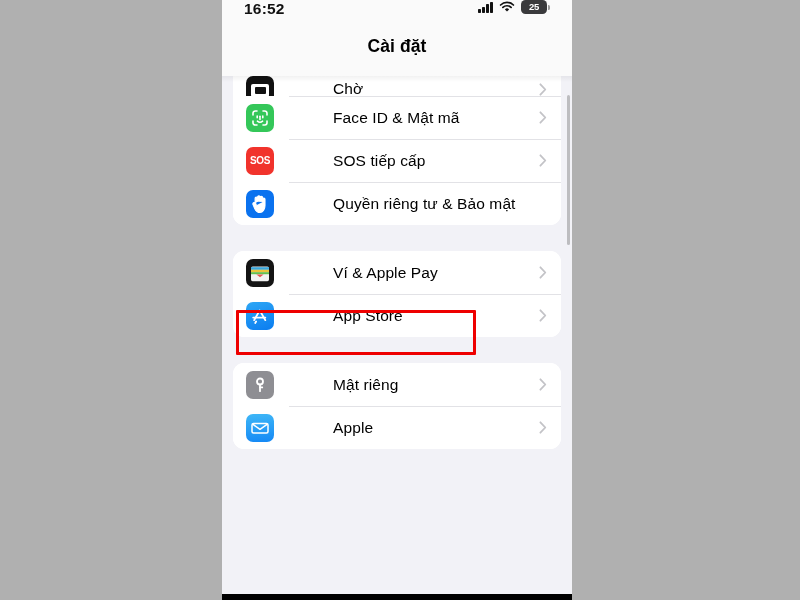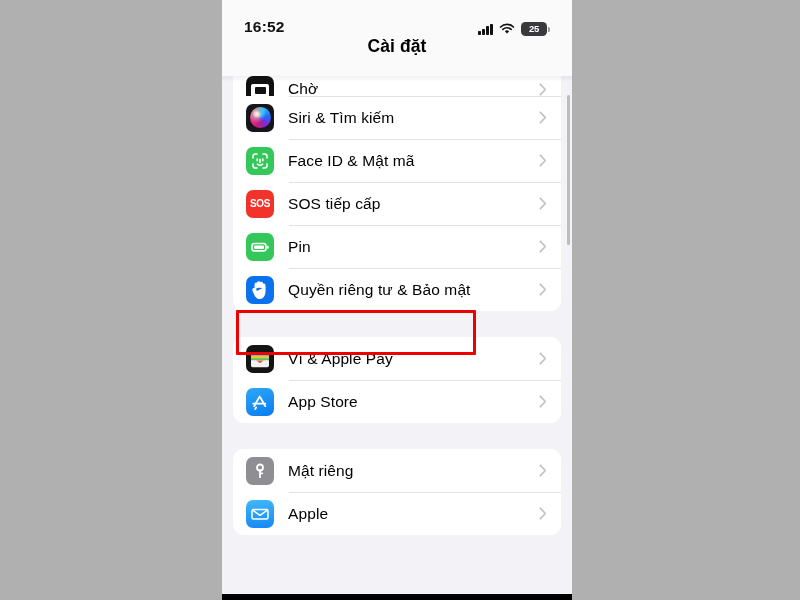--- a/index.html
+++ b/index.html
@@ -24,21 +24,21 @@
     width: 100%; height: 6px; background: #000;
     z-index: 40;
   }
 
   
   .statusbar {
     position: relative;
     height: 36px;
     background: #fafafa;
     display: flex;
-    align-items: flex-end;
+    align-items: flex-start;
     padding: 0 22px;
     z-index: 30;
   }
   .status-time {
     font-size: 15.5px;
     font-weight: bold;
     color: #111;
     letter-spacing: .2px;
   }
   .status-right {
@@ -113,20 +113,21 @@
   }
   .gap { height: 26px; }
 
   .row {
     display: flex;
     align-items: center;
     height: 43px;
     padding-left: 13px;
     position: relative;
     background: #fff;
+    gap: 45px;
   }
   .row.clipped { height: 20px; align-items: flex-end; overflow: hidden; }
   .row + .row::before {
     content: "";
     position: absolute;
     left: 56px; right: 0; top: 0;
     height: 1px;
     background: #e2e2e6;
   }
   .icon {
@@ -243,31 +244,20 @@
       <div class="nav-shadow"></div>
     </div>
 
     <div class="content" id="list-root">
         <div class="group clipped-top">
           <div class="row clipped" id="row-g0-r0">
             <div class="icon ic-screentime">
               <div class="st-inner"></div>
             </div>
             <div class="label">Chờ</div>
-            <div class="chev">
-              <svg width="8" height="13" viewBox="0 0 8 13">
-                <path d="M1.4 1.3 6.3 6.5 1.4 11.7" fill="none" stroke="#c3c3c7" stroke-width="1.8" stroke-linecap="round" stroke-linejoin="round"></path>
-              </svg>
-            </div>
-          </div>
-          <div class="row" id="row-g0-r1">
-            <div class="icon ic-siri">
-              <div class="orb"></div>
-            </div>
-            <div class="label">Siri &amp; Tìm kiếm</div>
             <div class="chev">
               <svg width="8" height="13" viewBox="0 0 8 13">
                 <path d="M1.4 1.3 6.3 6.5 1.4 11.7" fill="none" stroke="#c3c3c7" stroke-width="1.8" stroke-linecap="round" stroke-linejoin="round"></path>
               </svg>
             </div>
           </div>
           <div class="row" id="row-g0-r2">
             <div class="icon ic-faceid">
               <svg width="20" height="20" viewBox="0 0 20 20">
                 <g stroke="#fff" stroke-width="1.6" fill="none" stroke-linecap="round">
@@ -292,35 +282,20 @@
             <div class="icon ic-sos">
               <span>SOS</span>
             </div>
             <div class="label">SOS tiếp cấp</div>
             <div class="chev">
               <svg width="8" height="13" viewBox="0 0 8 13">
                 <path d="M1.4 1.3 6.3 6.5 1.4 11.7" fill="none" stroke="#c3c3c7" stroke-width="1.8" stroke-linecap="round" stroke-linejoin="round"></path>
               </svg>
             </div>
           </div>
-          <div class="row" id="row-g0-r5">
-            <div class="icon ic-battery">
-              <svg width="22" height="22" viewBox="0 0 22 22">
-                <rect x="3" y="7.5" width="14" height="7.4" rx="2.4" stroke="#fff" stroke-width="1.6" fill="none"></rect>
-                <rect x="5" y="9.4" width="10" height="3.6" rx="1.2" fill="#fff"></rect>
-                <rect x="18" y="9.8" width="1.7" height="2.9" rx=".8" fill="#fff"></rect>
-              </svg>
-            </div>
-            <div class="label">Pin</div>
-            <div class="chev">
-              <svg width="8" height="13" viewBox="0 0 8 13">
-                <path d="M1.4 1.3 6.3 6.5 1.4 11.7" fill="none" stroke="#c3c3c7" stroke-width="1.8" stroke-linecap="round" stroke-linejoin="round"></path>
-              </svg>
-            </div>
-          </div>
           <div class="row" id="row-g0-r6">
             <div class="icon ic-privacy">
               <svg width="19" height="20" viewBox="0 0 19 20">
                 <path d="M4.1 9.6V4.4a1.25 1.25 0 0 1 2.5 0v3.4M6.6 7.8V3.1a1.25 1.25 0 0 1 2.5 0v4.6M9.1 7.7V3.6a1.25 1.25 0 0 1 2.5 0v4.3M11.6 8.1V5.3a1.2 1.2 0 0 1 2.4 0v6.1c0 4-2.2 7.1-5.1 7.1-2.6 0-4-1.5-5.2-4.1L2 10.6c-.45-1 .15-1.85 1.05-2.05.75-.17 1.35.25 1.65 1l.7 1.75" fill="#fff" stroke="#fff" stroke-width="1.1" stroke-linejoin="round"></path>
               </svg>
             </div>
             <div class="label">Quyền riêng tư &amp; Bảo mật</div>
             <div class="chev">
               <svg width="8" height="13" viewBox="0 0 8 13">
                 <path d="M1.4 1.3 6.3 6.5 1.4 11.7" fill="none" stroke="#c3c3c7" stroke-width="1.8" stroke-linecap="round" stroke-linejoin="round"></path>

